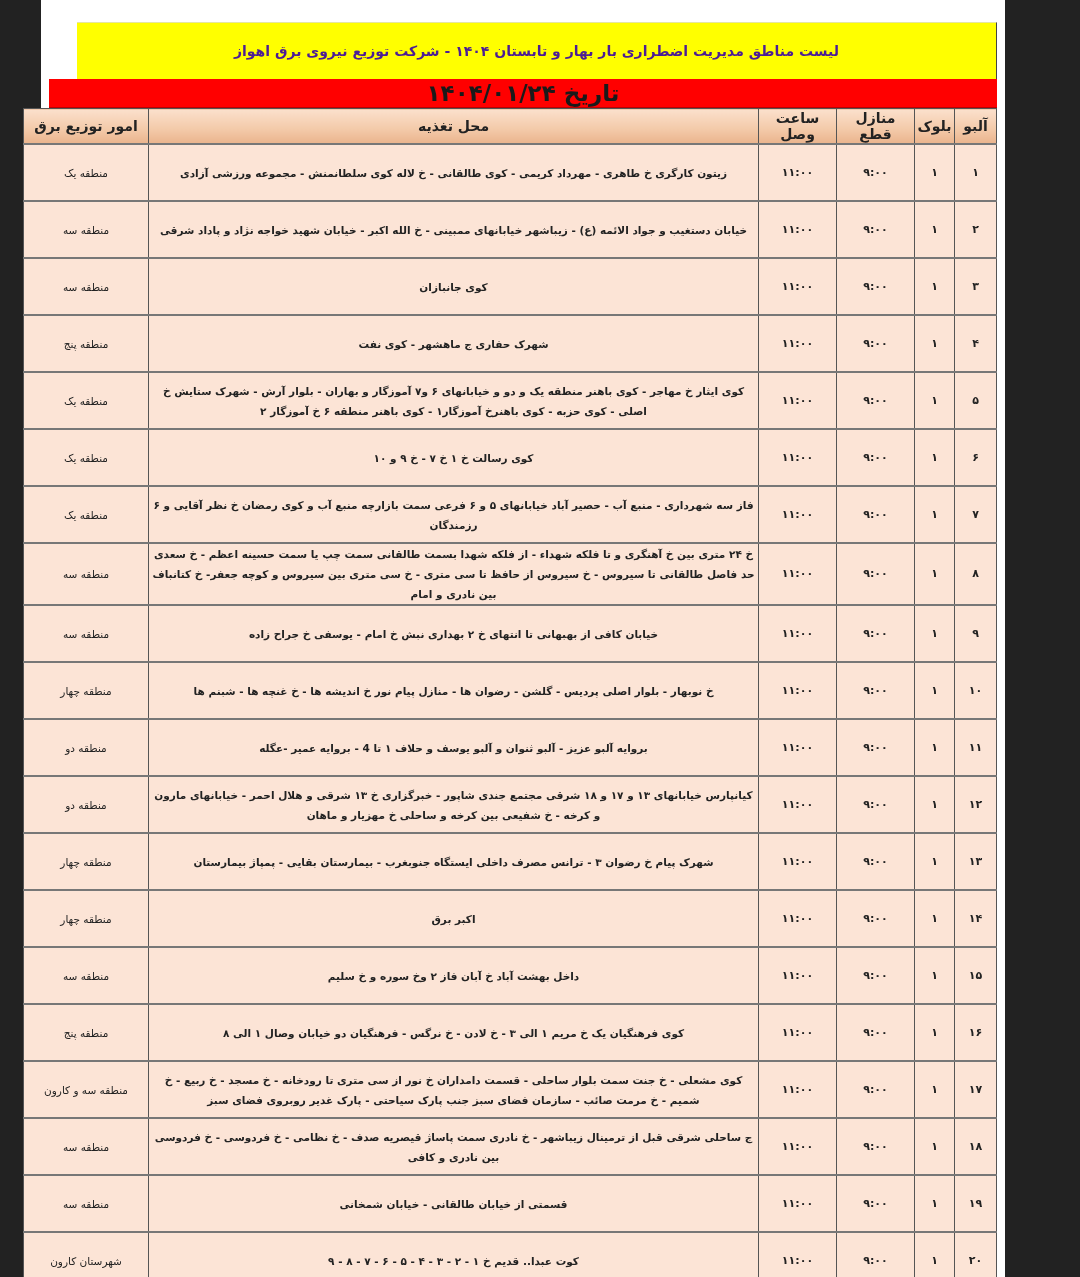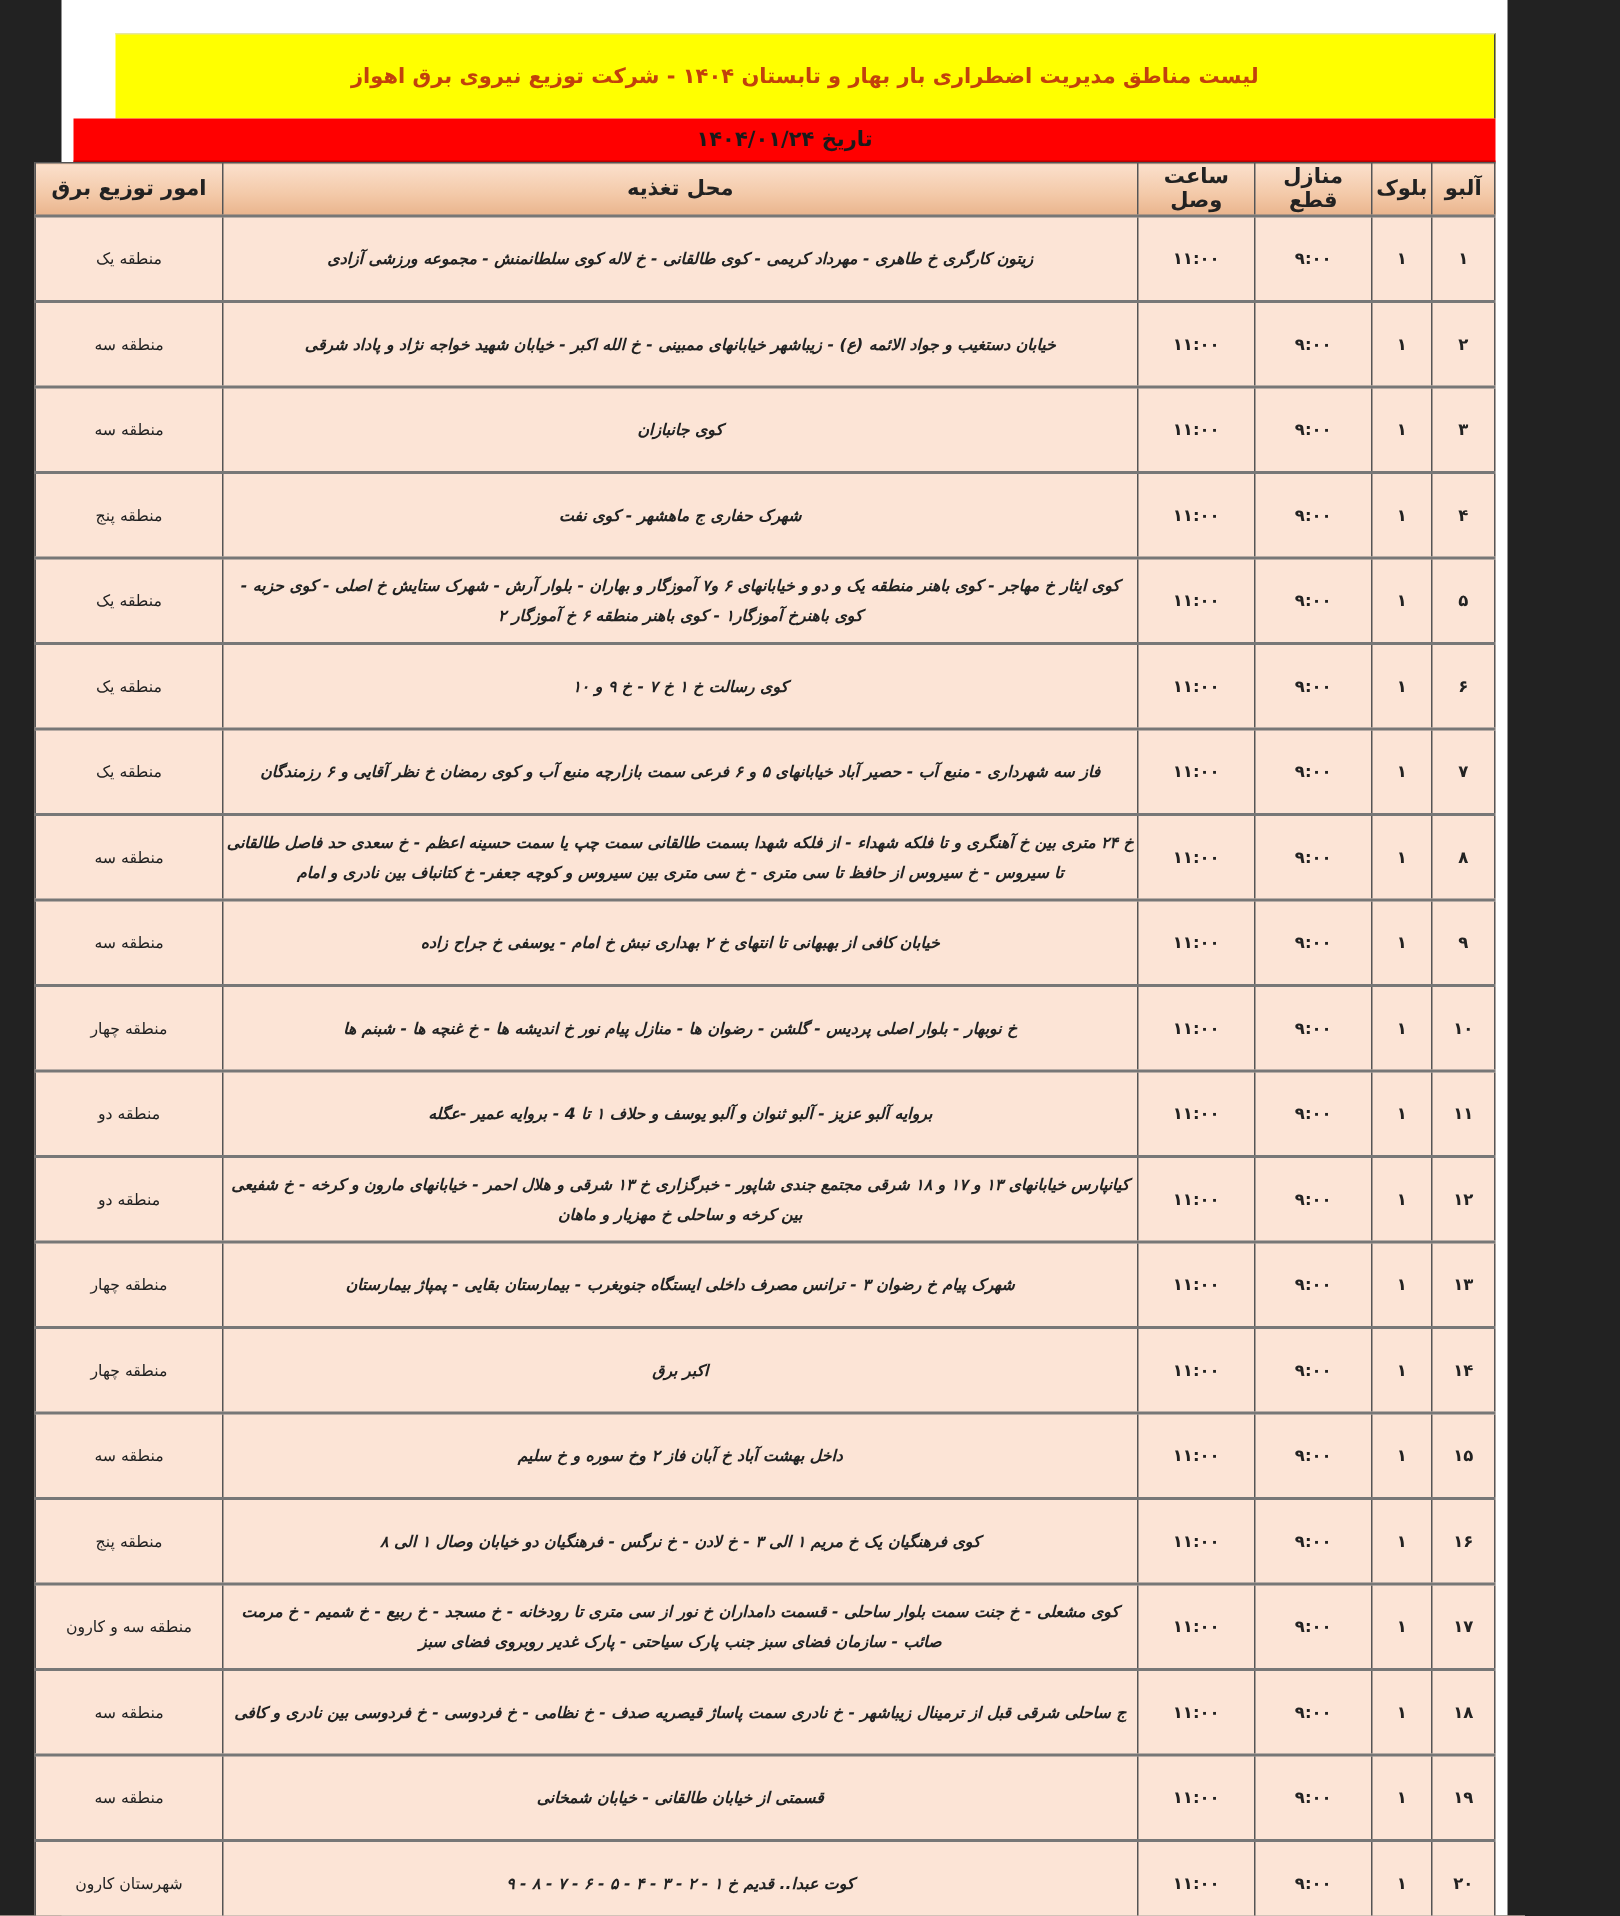--- a/index.html
+++ b/index.html
@@ -14,45 +14,45 @@
     background: #ffffff;
   }
   .sheet {
     position: absolute; left: 8px; top: 22px; width: 948px;
     direction: rtl;
   }
   .title-bar {
     height: 56px; background: #ffff00;
     border-right: 1px solid #444; border-top: 1px solid #e6e6a0;
     display: flex; align-items: center; justify-content: center;
-    font-weight: bold; font-size: 14px; color: #c2410c; margin-left: 28px;
+    font-weight: bold; font-size: 14px; color: #4c1d95; margin-left: 28px;
   }
   .date-bar {
     height: 28px; background: #ff0000;
     display: flex; align-items: center; justify-content: center;
-    font-weight: bold; font-size: 14px; color: #1a1a1a;
+    font-weight: bold; font-size: 23px; color: #1a1a1a;
     border-bottom: 1px solid #b00;
   }
   table {
     width: 948px; border-collapse: collapse; table-layout: fixed;
     background: #fce4d6;
   }
   th {
     height: 23px; font-size: 14px; font-weight: bold; color: #222;
     background: linear-gradient(to bottom, #fbe0cc 0%, #f3c9a8 60%, #eab48d 100%);
     border: 1px solid #555;
   }
   td {
     border: 1px solid #555;
     border-top: 2px solid #777;
     height: 53px; text-align: center; vertical-align: middle;
     font-size: 10.5px; font-weight: bold; color: #222; line-height: 20px;
   }
   td.num { font-size: 11px; }
-  td.loc { padding: 0 2px; font-style: italic; }
+  td.loc { padding: 0 2px; }
   td.region { font-weight: normal; font-size: 10.5px; }
   tr:last-child td { border-bottom: 3px solid #999; }
   .col-row { width: 42px; }
   .col-block { width: 40px; }
   .col-cut { width: 78px; }
   .col-connect { width: 78px; }
   .col-loc { width: 610px; }
   .col-region { width: 125px; }
 </style>
 </head>

